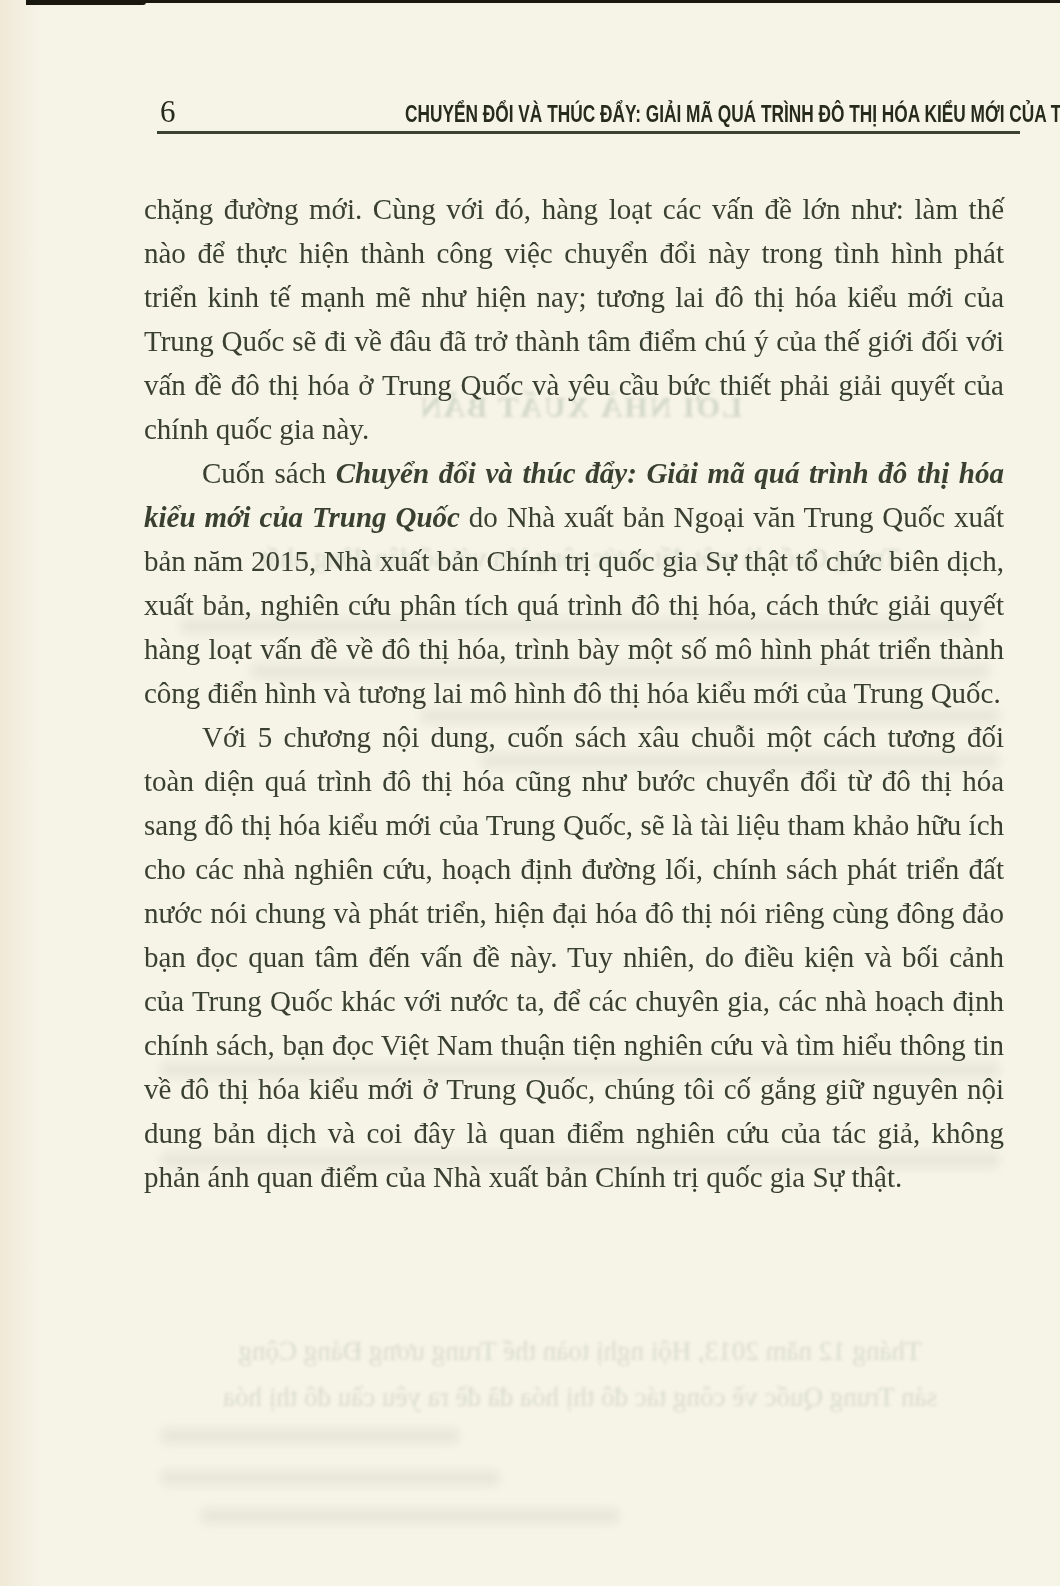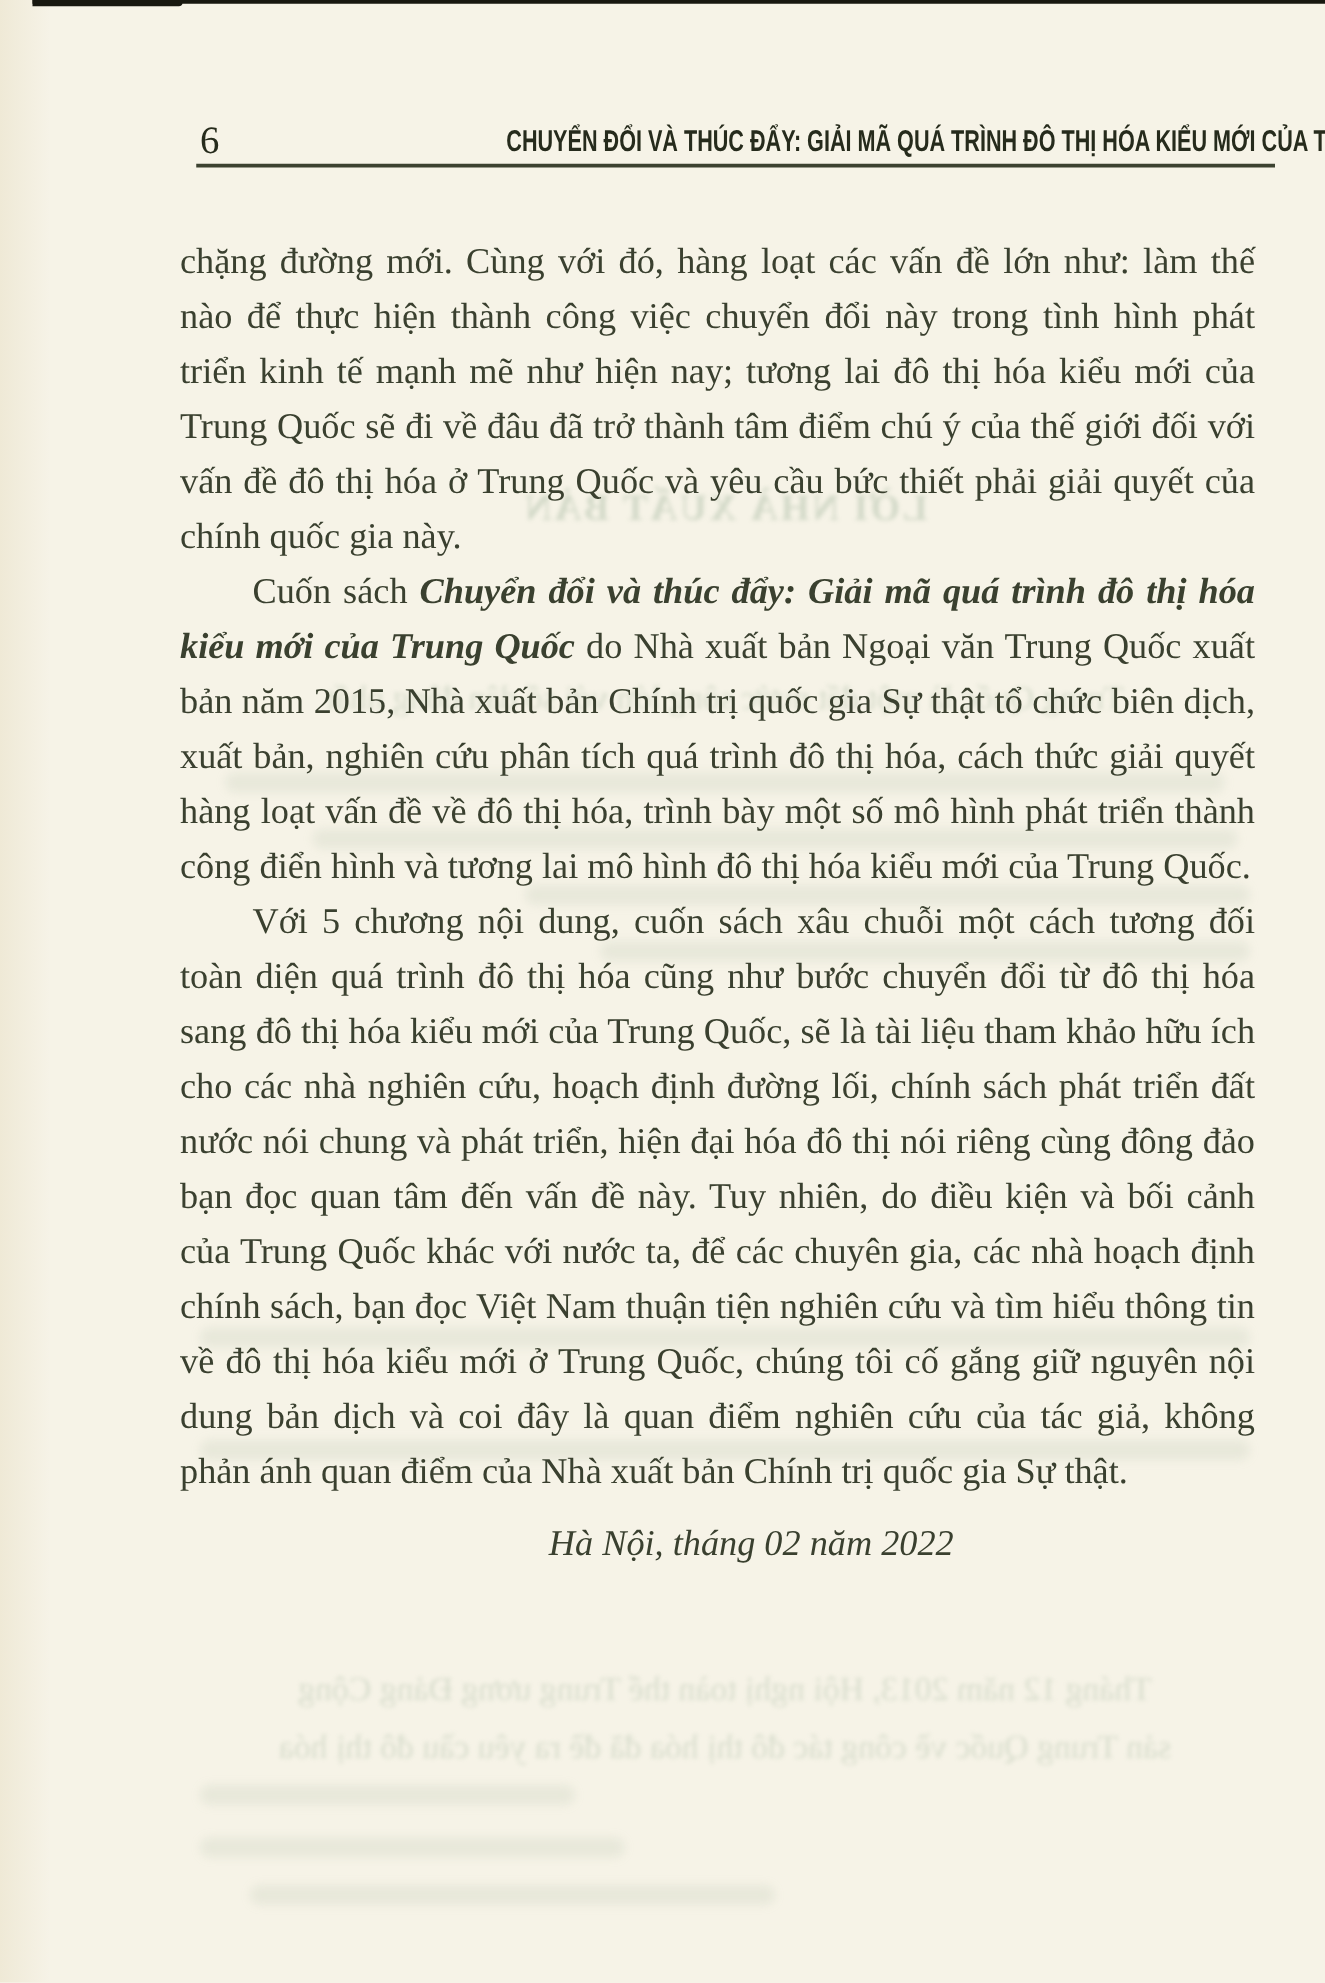--- a/index.html
+++ b/index.html
@@ -103,17 +103,16 @@
     <span class="running-title">CHUYỂN ĐỔI VÀ THÚC ĐẨY: GIẢI MÃ QUÁ TRÌNH ĐÔ THỊ HÓA KIỂU MỚI CỦA TRUNG QUỐC</span>
   </div>
   <div class="header-rule"></div>
 
   <div class="text-col">
     <p>chặng đường mới. Cùng với đó, hàng loạt các vấn đề lớn như: làm thế nào để thực hiện thành công việc chuyển đổi này trong tình hình phát triển kinh tế mạnh mẽ như hiện nay; tương lai đô thị hóa kiểu mới của Trung Quốc sẽ đi về đâu đã trở thành tâm điểm chú ý của thế giới đối với vấn đề đô thị hóa ở Trung Quốc và yêu cầu bức thiết phải giải quyết của chính quốc gia này.</p>
     <p class="para-indent"><span>Cuốn sách </span><span class="book-title-em">Chuyển đổi và thúc đẩy: Giải mã quá trình đô thị hóa kiểu mới của Trung Quốc</span><span> do Nhà xuất bản Ngoại văn Trung Quốc xuất bản năm 2015, Nhà xuất bản Chính trị quốc gia Sự thật tổ chức biên dịch, xuất bản, nghiên cứu phân tích quá trình đô thị hóa, cách thức giải quyết hàng loạt vấn đề về đô thị hóa, trình bày một số mô hình phát triển thành công điển hình và tương lai mô hình đô thị hóa kiểu mới của Trung Quốc.</span></p>
     <p class="para-indent">Với 5 chương nội dung, cuốn sách xâu chuỗi một cách tương đối toàn diện quá trình đô thị hóa cũng như bước chuyển đổi từ đô thị hóa sang đô thị hóa kiểu mới của Trung Quốc, sẽ là tài liệu tham khảo hữu ích cho các nhà nghiên cứu, hoạch định đường lối, chính sách phát triển đất nước nói chung và phát triển, hiện đại hóa đô thị nói riêng cùng đông đảo bạn đọc quan tâm đến vấn đề này. Tuy nhiên, do điều kiện và bối cảnh của Trung Quốc khác với nước ta, để các chuyên gia, các nhà hoạch định chính sách, bạn đọc Việt Nam thuận tiện nghiên cứu và tìm hiểu thông tin về đô thị hóa kiểu mới ở Trung Quốc, chúng tôi cố gắng giữ nguyên nội dung bản dịch và coi đây là quan điểm nghiên cứu của tác giả, không phản ánh quan điểm của Nhà xuất bản Chính trị quốc gia Sự thật.</p>
 
     <div class="signature">
-      <div class="sig-dateline">Hà Nội, tháng 02 năm 2022</div>
     </div>
   </div>
 
 </div>
 
 </body></html>

